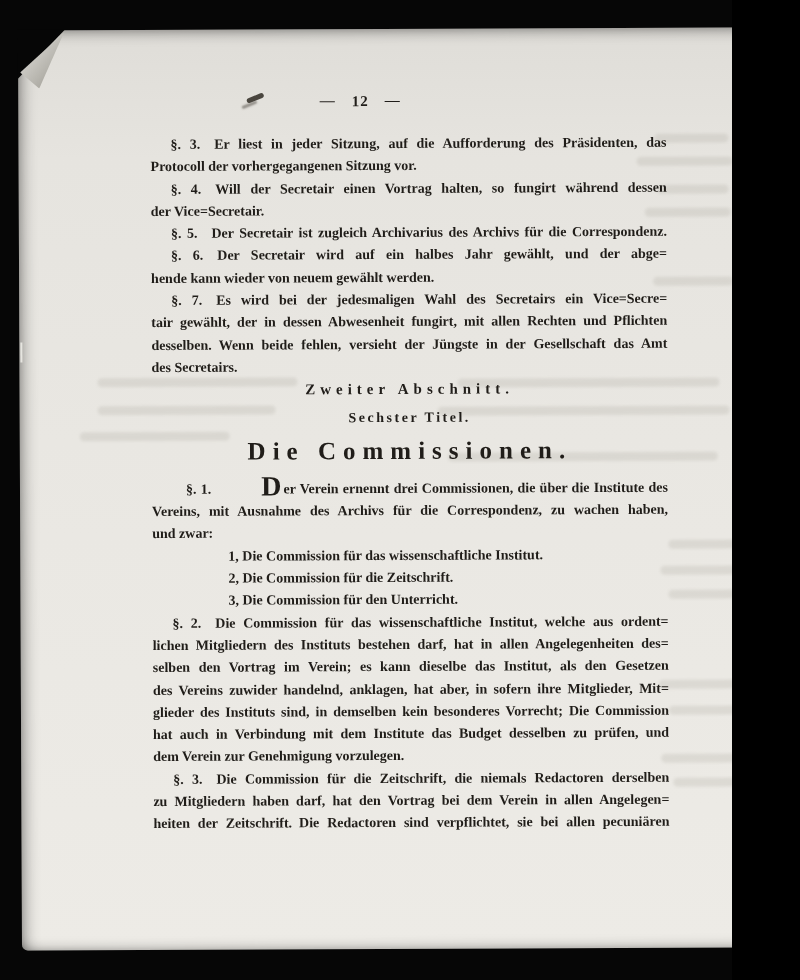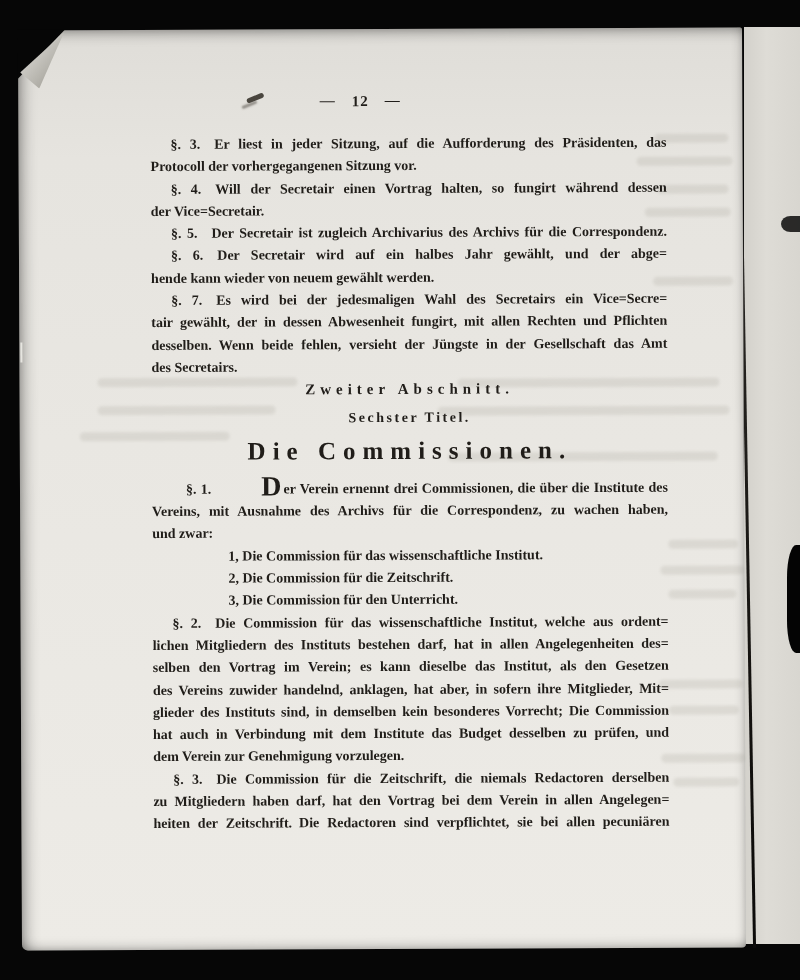--- a/index.html
+++ b/index.html
@@ -1,19 +1,19 @@
 <!DOCTYPE html>
 <html style="--bg: #060606; --paper: #e7e5e0; --ink: #201d19;"><head>
 <meta charset="utf-8">
 <style>
   :root{
     --bg:#060606; --paper:#e7e5e0; --paper2:#d9d7d1; --ink:#201d19; --crease:#1c1a17;
   }
   html,body{margin:0;padding:0;background:#000;}
-  .stage{position:relative;width:800px;height:980px;background:var(--bg);overflow:hidden;
+  .stage{position:relative;width:732px;height:980px;background:var(--bg);overflow:hidden;
          font-family:"Liberation Serif","DejaVu Serif",serif;}
   
   .page2{position:absolute;left:744px;top:27px;width:56px;height:917px;
          background:linear-gradient(90deg,#d3d1cb,#dedcd6 40%,#d8d6d0);}
   .blot{position:absolute;left:787px;top:545px;width:13px;height:108px;background:#040404;
         border-radius:70% 0 0 70% / 30% 0 0 30%;}
   .blot-small{position:absolute;left:781px;top:216px;width:19px;height:16px;background:#0a0a0a;
         border-radius:50% 0 0 50%;opacity:.85;}
   
   .page{position:absolute;left:20px;top:29px;width:724px;height:920px;

